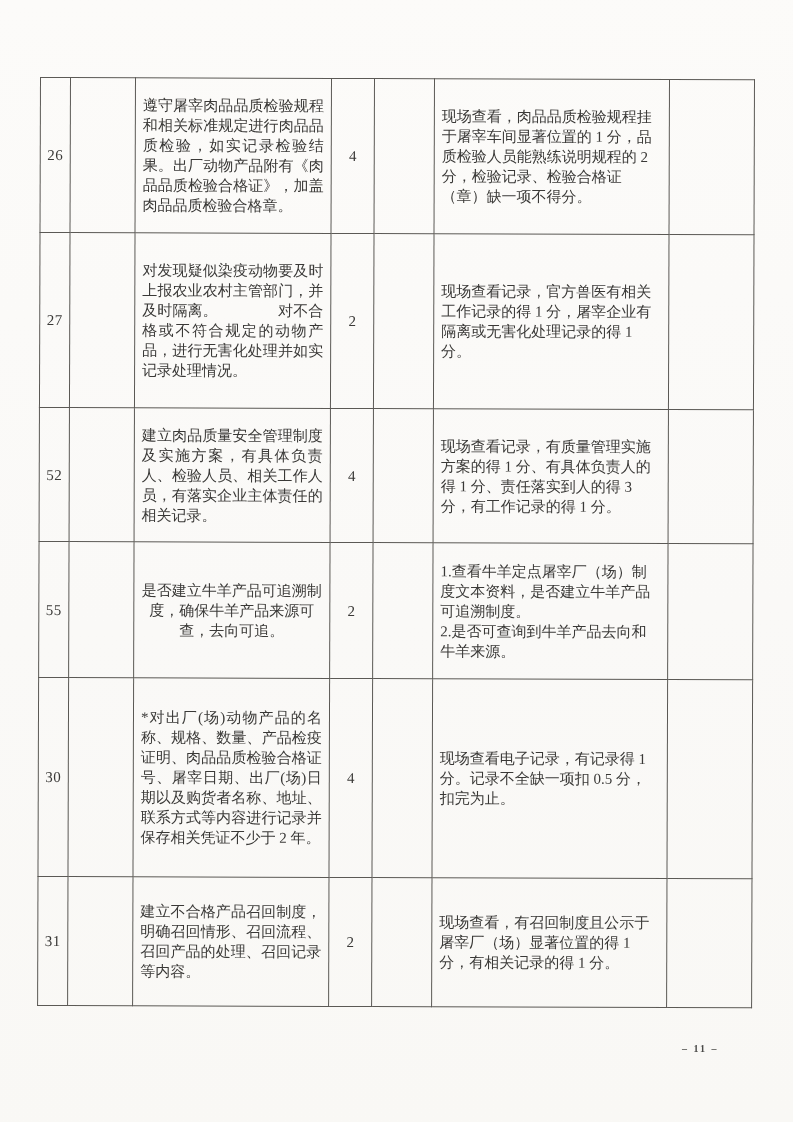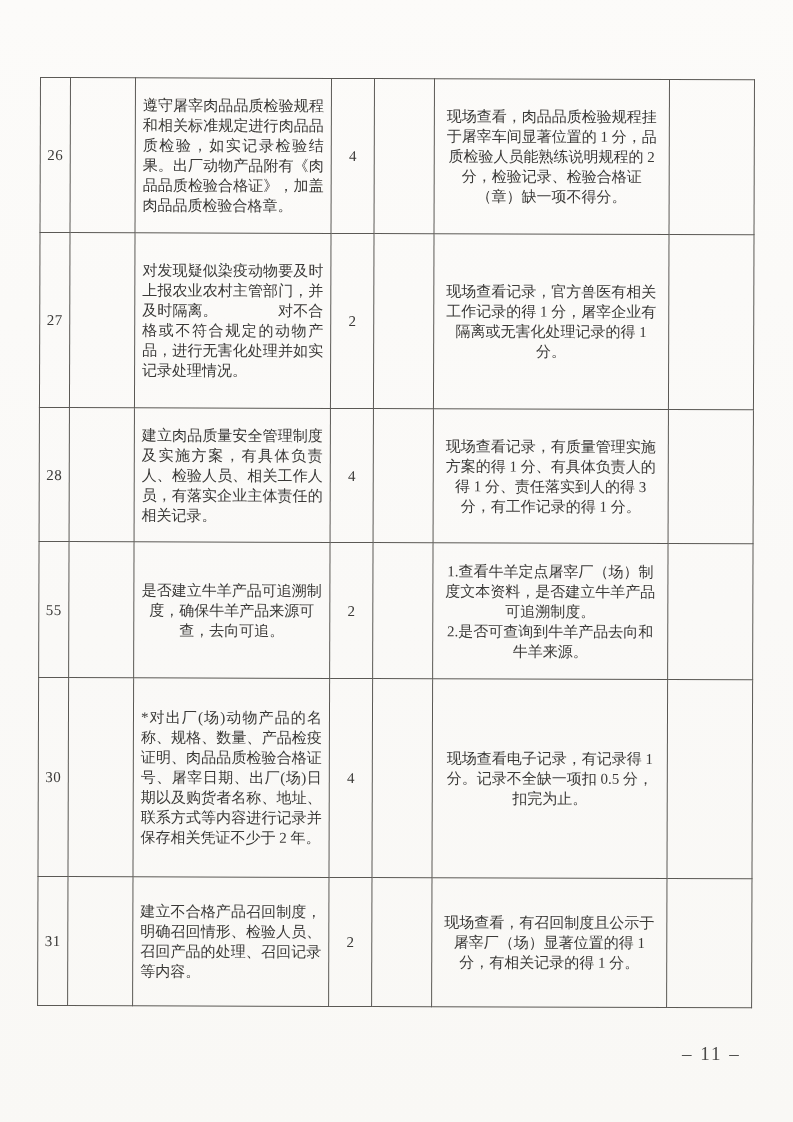--- a/index.html
+++ b/index.html
@@ -55,35 +55,36 @@
     padding: 4px 7px;
   }
   tr.center-req .cell-req {
     text-align: center;
   }
   .cell-score {
     text-align: center;
     font-size: 15.5px;
   }
   .cell-criteria {
-    text-align: center;
+    text-align: left;
     padding: 4px 7px;
     font-size: 14.7px;
     white-space: pre-line;
   }
   .cell-blank {
     background: transparent;
   }
   .page-number {
     position: absolute;
     left: 682px;
     top: 1043px;
-    font-size: 19px;
+    font-size: 10px;
     letter-spacing: 2px;
     color: #4a4a48;
+    font-weight: bold;
   }
 </style>
 </head>
 <body>
 
 <div class="sheet">
 
   <table class="scoring-table">
     <colgroup>
       <col style="width:30px">
@@ -107,21 +108,21 @@
       <tr class="r27">
         <td class="cell-no">27</td>
         <td class="cell-blank"></td>
         <td class="cell-req">对发现疑似染疫动物要及时上报农业农村主管部门，并及时隔离。　　　　对不合格或不符合规定的动物产品，进行无害化处理并如实记录处理情况。</td>
         <td class="cell-score">2</td>
         <td class="cell-blank"></td>
         <td class="cell-criteria">现场查看记录，官方兽医有相关工作记录的得 1 分，屠宰企业有隔离或无害化处理记录的得 1 分。</td>
         <td class="cell-blank"></td>
       </tr>
       <tr class="r28">
-        <td class="cell-no">28</td>
+        <td class="cell-no">52</td>
         <td class="cell-blank"></td>
         <td class="cell-req">建立肉品质量安全管理制度及实施方案，有具体负责人、检验人员、相关工作人员，有落实企业主体责任的相关记录。</td>
         <td class="cell-score">4</td>
         <td class="cell-blank"></td>
         <td class="cell-criteria">现场查看记录，有质量管理实施方案的得 1 分、有具体负责人的得 1 分、责任落实到人的得 3 分，有工作记录的得 1 分。</td>
         <td class="cell-blank"></td>
       </tr>
       <tr class="r29 center-req">
         <td class="cell-no">55</td>
         <td class="cell-blank"></td>
@@ -137,21 +138,21 @@
         <td class="cell-blank"></td>
         <td class="cell-req">*对出厂(场)动物产品的名称、规格、数量、产品检疫证明、肉品品质检验合格证号、屠宰日期、出厂(场)日期以及购货者名称、地址、联系方式等内容进行记录并保存相关凭证不少于 2 年。</td>
         <td class="cell-score">4</td>
         <td class="cell-blank"></td>
         <td class="cell-criteria">现场查看电子记录，有记录得 1 分。记录不全缺一项扣 0.5 分，扣完为止。</td>
         <td class="cell-blank"></td>
       </tr>
       <tr class="r31">
         <td class="cell-no">31</td>
         <td class="cell-blank"></td>
-        <td class="cell-req">建立不合格产品召回制度，明确召回情形、检验人员、召回产品的处理、召回记录等内容。</td>
+        <td class="cell-req">建立不合格产品召回制度，明确召回情形、召回流程、召回产品的处理、召回记录等内容。</td>
         <td class="cell-score">2</td>
         <td class="cell-blank"></td>
         <td class="cell-criteria">现场查看，有召回制度且公示于屠宰厂（场）显著位置的得 1 分，有相关记录的得 1 分。</td>
         <td class="cell-blank"></td>
       </tr>
     </tbody>
   </table>
 
   <div class="page-number">– 11 –</div>
 

